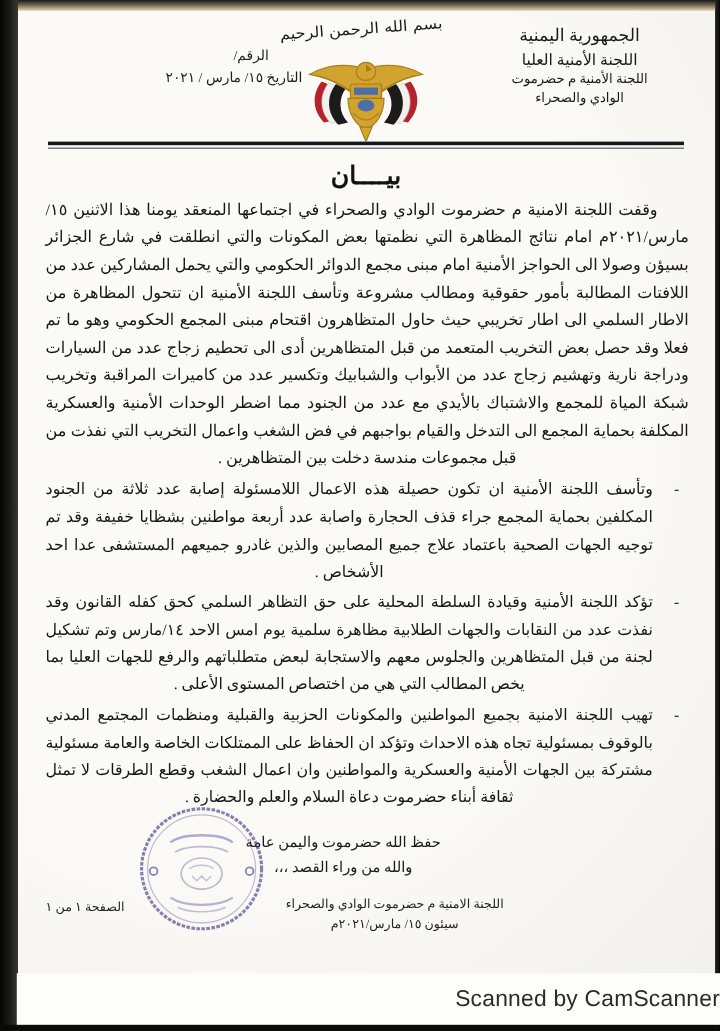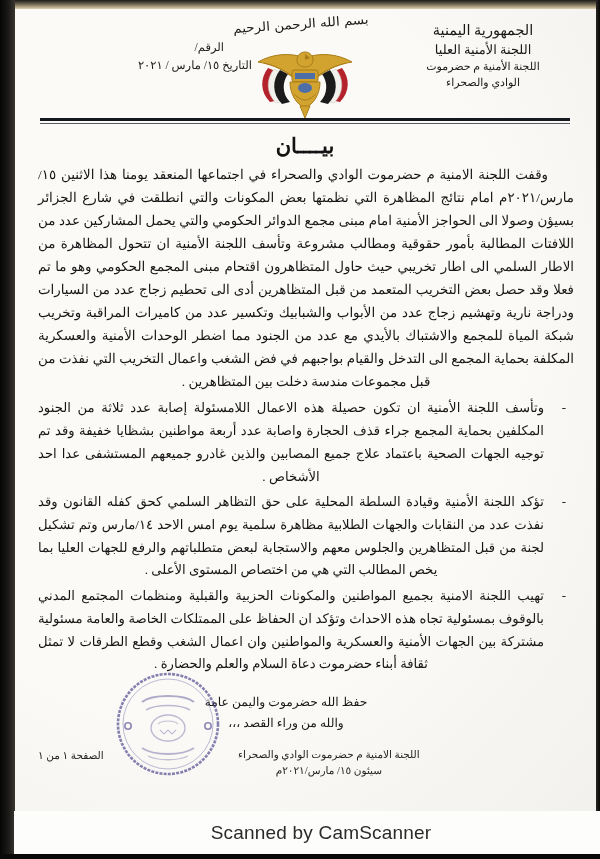--- a/index.html
+++ b/index.html
@@ -240,21 +240,20 @@
   .camscanner-bar {
     position: absolute;
     left: 14px;
     bottom: 5px;
     width: 586px;
     height: 43px;
     background: #fdfdfc;
     z-index: 7;
     display: flex;
     align-items: center;
-    justify-content: center;
   }
   .camscanner-text {
     font-family: "Liberation Sans", sans-serif;
     font-size: 19px;
     color: #2b2b2b;
     padding-right: 0;
     padding-left: 14px;
     margin-left: 14px;
     direction: ltr;
     letter-spacing: .2px;

